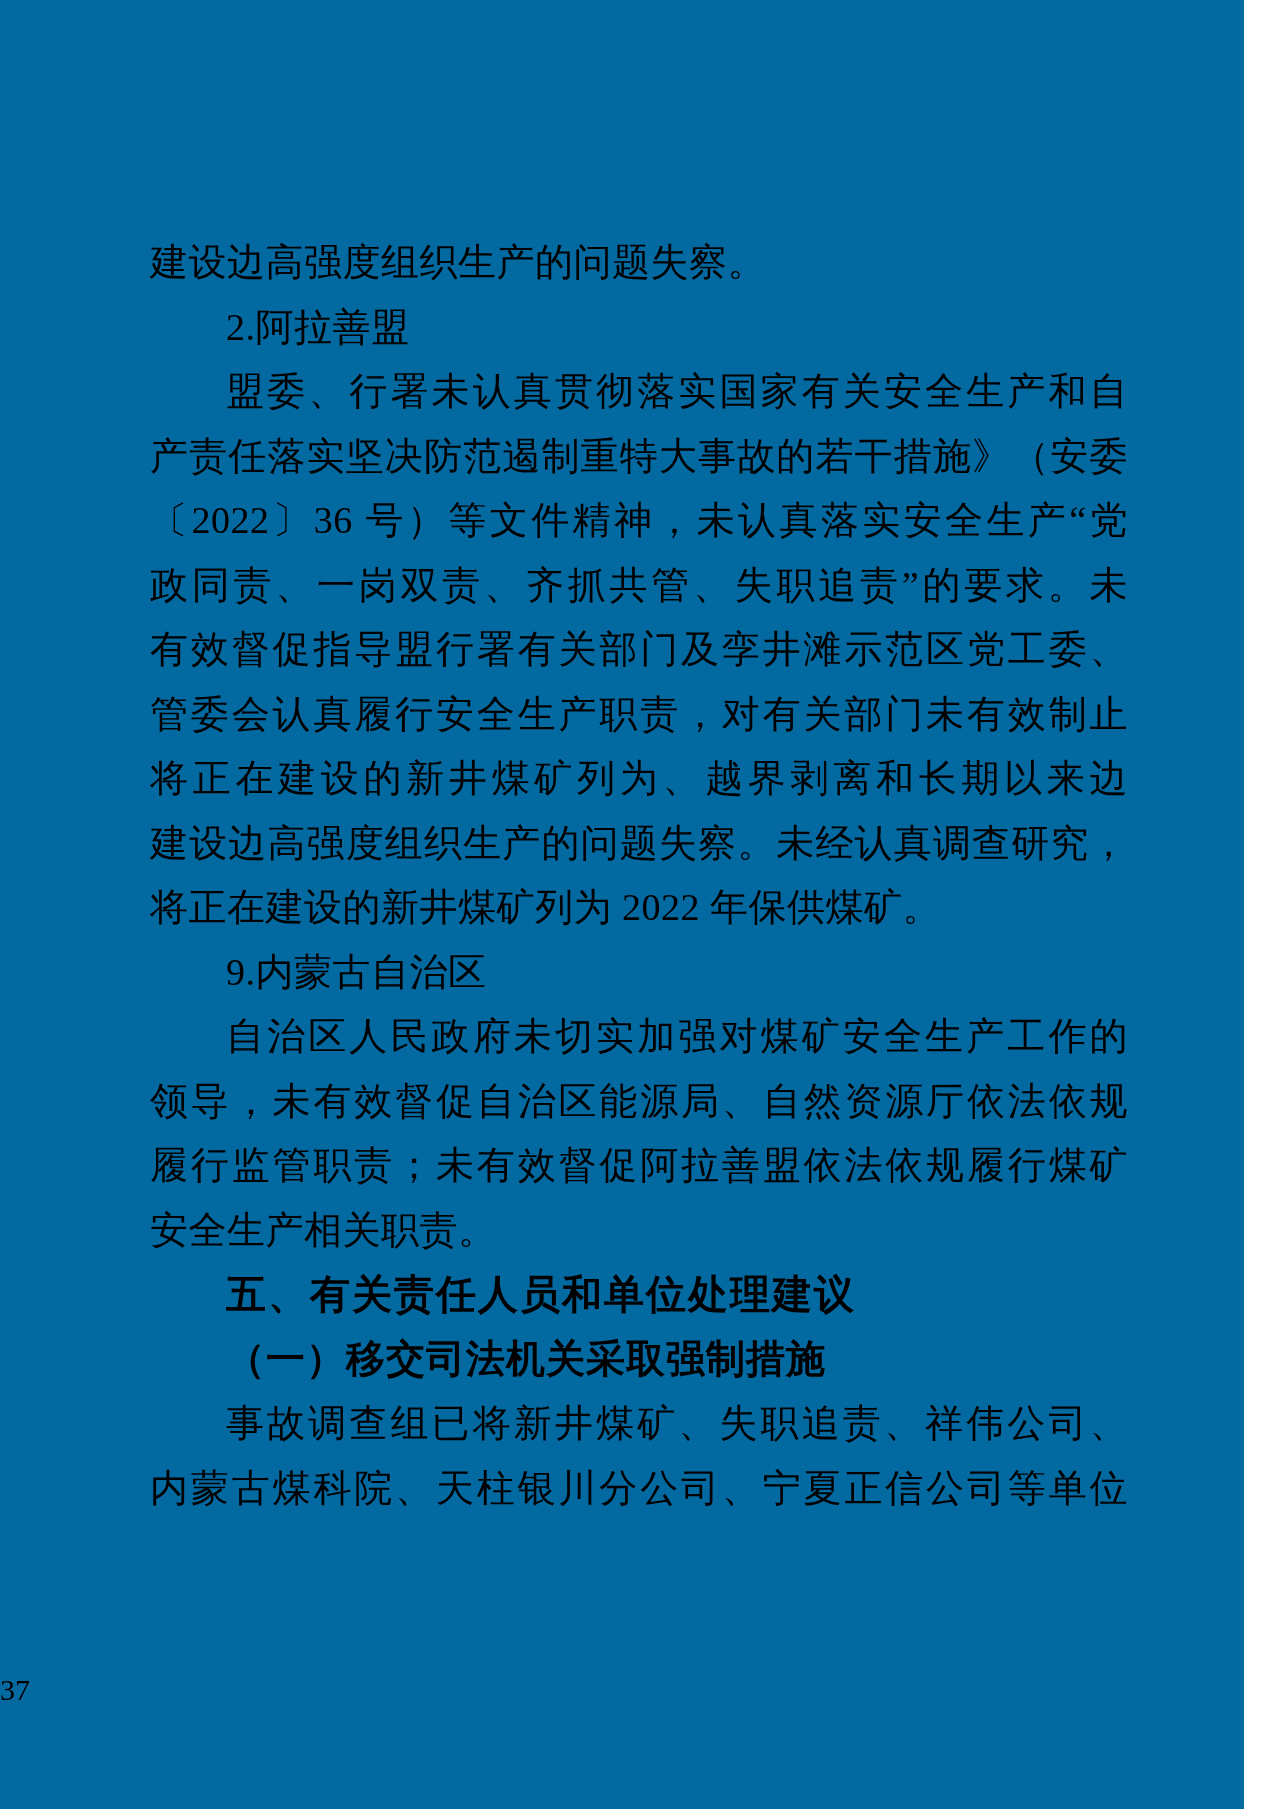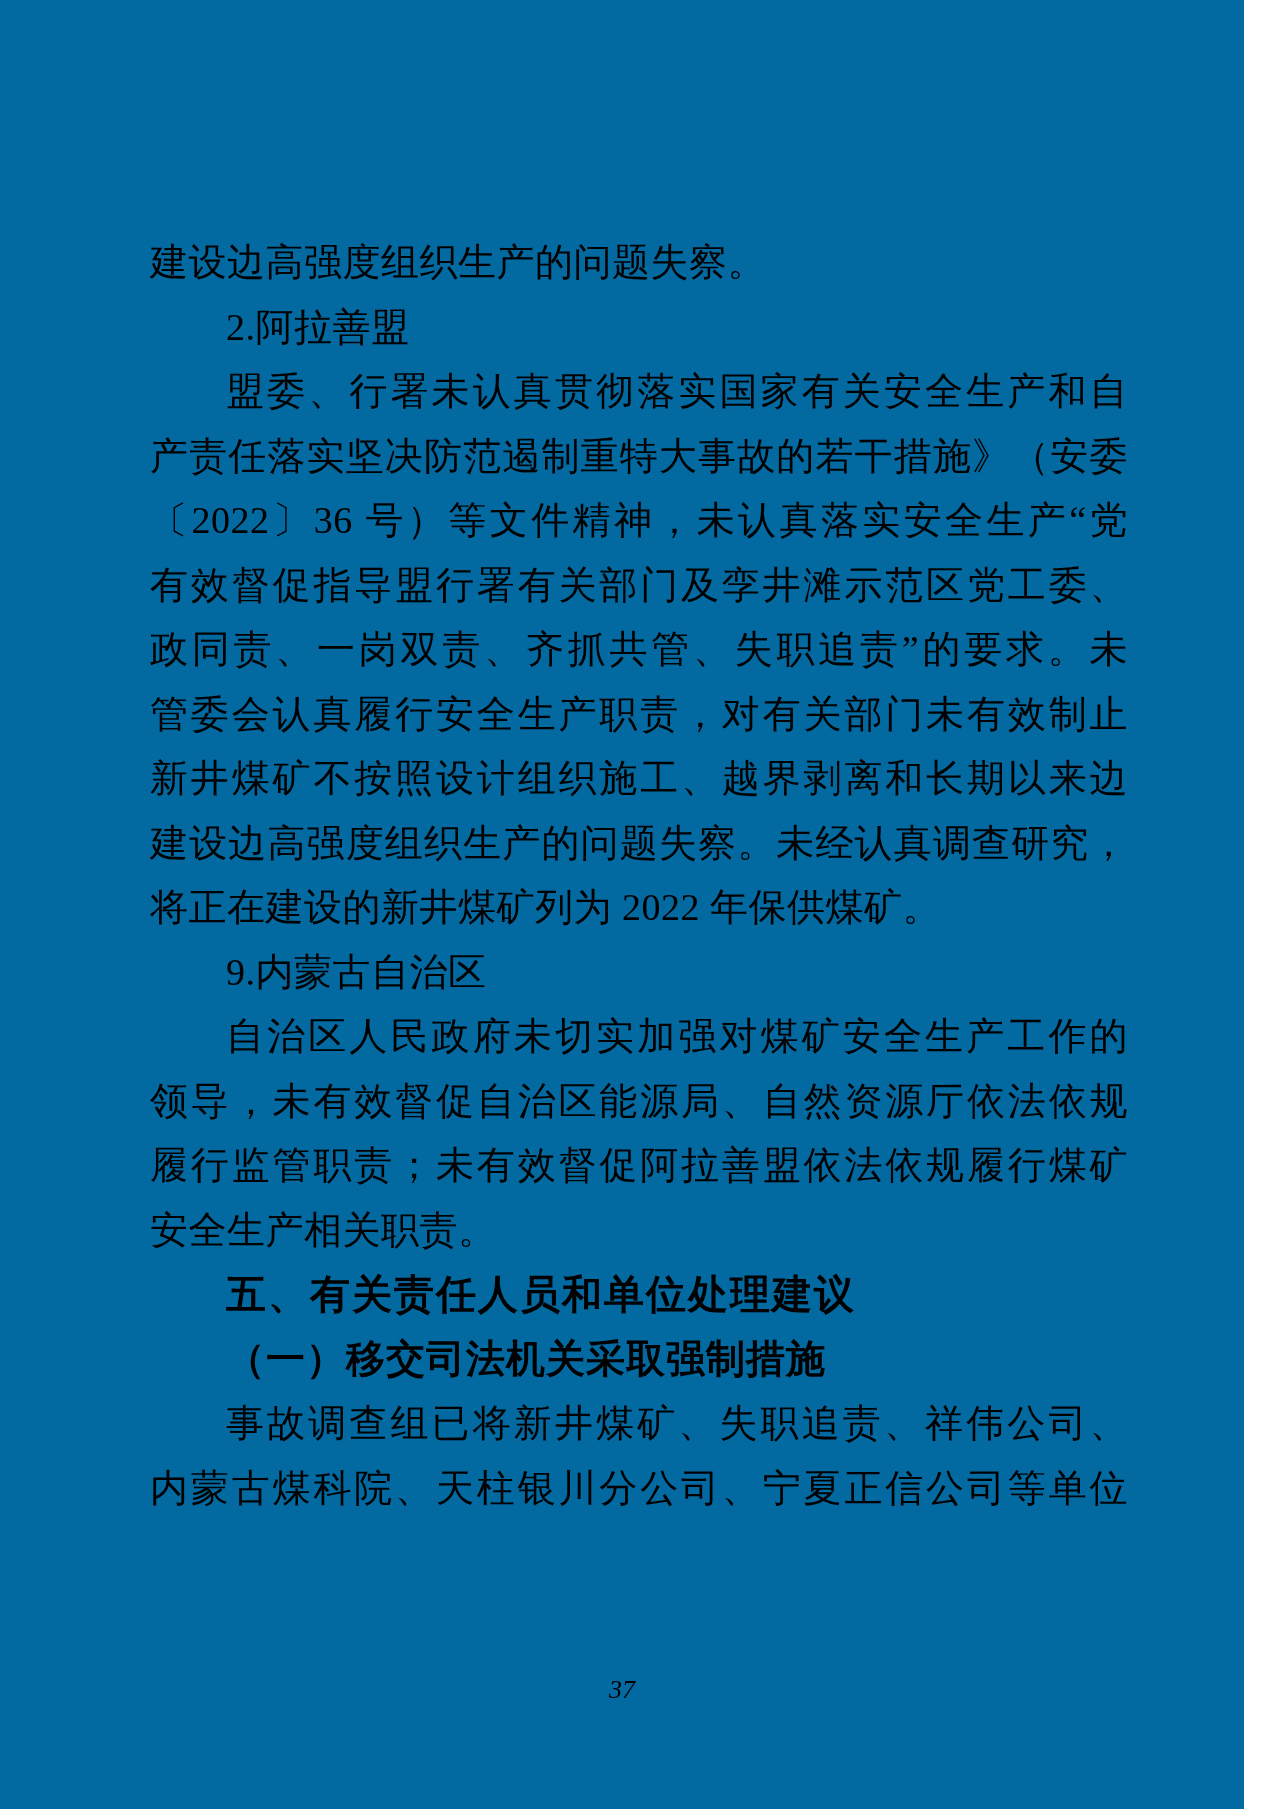--- a/index.html
+++ b/index.html
@@ -48,42 +48,40 @@
     font-weight: bold;
     font-size: 39px;
     letter-spacing: 1px;
   }
   .page-footer {
     position: absolute;
     left: 0;
     right: 0;
     top: 1668px;
     height: 44px;
-    text-align: center;
-    font-size: 26px;
+    font-size: 30px;
     line-height: 44px;
     font-family: "Liberation Serif", serif;
     color: #000000;
-    font-style: italic;
   }
 </style>
 </head>
 <body>
 
 <div class="page">
   <div class="doc">
     <div class="line">建设边高强度组织生产的问题失察。</div>
     <div class="line indent">2.阿拉善盟</div>
     <div class="line indent just">盟委、行署未认真贯彻落实国家有关安全生产和自</div>
     <div class="line just">产责任落实坚决防范遏制重特大事故的若干措施》（安委</div>
     <div class="line just">〔2022〕36 号）等文件精神，未认真落实安全生产“党</div>
+    <div class="line just">政同责、一岗双责、齐抓共管、失职追责”的要求。未</div>
     <div class="line just">有效督促指导盟行署有关部门及孪井滩示范区党工委、</div>
-    <div class="line just">政同责、一岗双责、齐抓共管、失职追责”的要求。未</div>
     <div class="line just">管委会认真履行安全生产职责，对有关部门未有效制止</div>
-    <div class="line just">新井煤矿不按照设计组织施工、越界剥离和长期以来边</div>
+    <div class="line just">将正在建设的新井煤矿列为、越界剥离和长期以来边</div>
     <div class="line just">建设边高强度组织生产的问题失察。未经认真调查研究，</div>
     <div class="line">将正在建设的新井煤矿列为 2022 年保供煤矿。</div>
     <div class="line indent">9.内蒙古自治区</div>
     <div class="line indent just">自治区人民政府未切实加强对煤矿安全生产工作的</div>
     <div class="line just">领导，未有效督促自治区能源局、自然资源厅依法依规</div>
     <div class="line just">履行监管职责；未有效督促阿拉善盟依法依规履行煤矿</div>
     <div class="line">安全生产相关职责。</div>
     <div class="line indent heading">五、有关责任人员和单位处理建议</div>
     <div class="line indent subheading">（一）移交司法机关采取强制措施</div>
     <div class="line indent just">事故调查组已将新井煤矿、失职追责、祥伟公司、</div>

